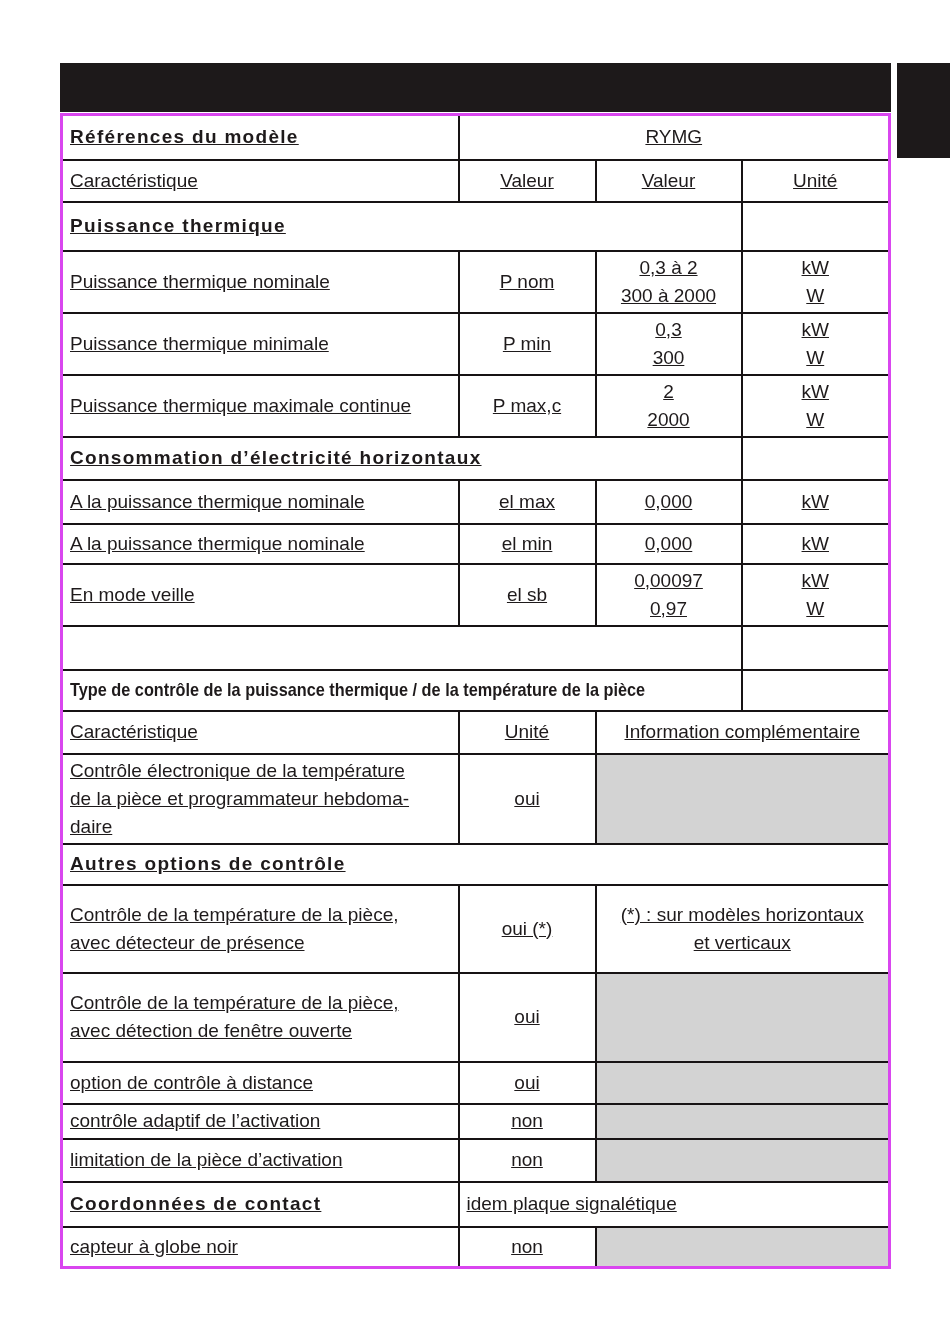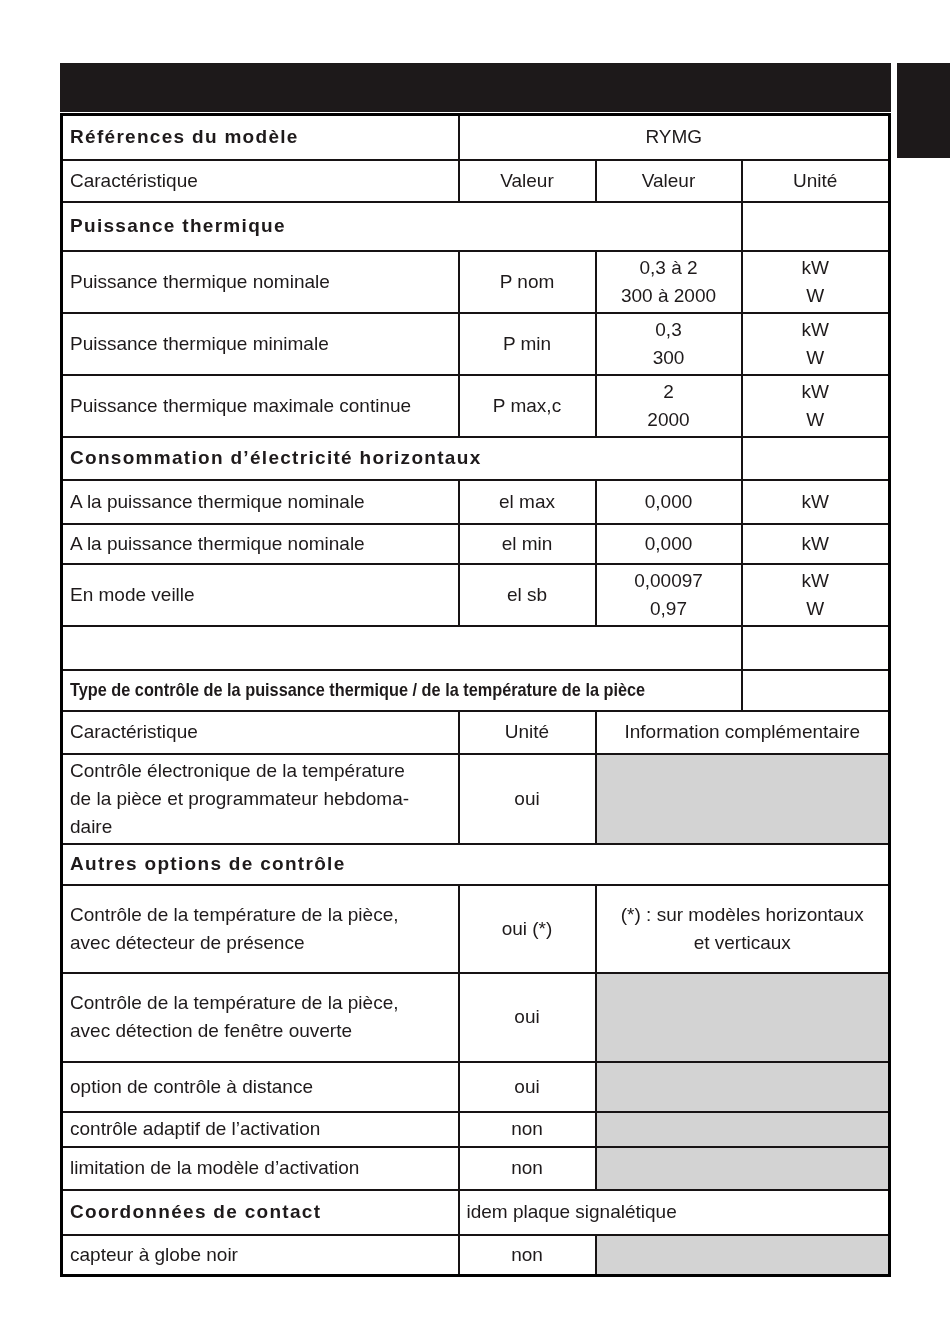--- a/index.html
+++ b/index.html
@@ -31,21 +31,22 @@
     height: 95px;
     background: #1d191a;
   }
   table.spec {
     position: absolute;
     left: 60px;
     top: 113px;
     width: 828px;
     border-collapse: collapse;
     table-layout: fixed;
-    border: 3px solid #000000;
+    border: 3px solid #d946ef;
+    text-decoration: underline;
   }
   .spec td {
     border: 2px solid #171314;
     font-size: 19px;
     line-height: 28px;
     vertical-align: middle;
     padding: 2px 7px;
     overflow: hidden;
   }
   .left   { text-align: left; }
@@ -177,32 +178,32 @@
     <td class="center">oui (*)</td>
     <td class="center pre" colspan="2">(*) : sur modèles horizontaux
 et verticaux</td>
   </tr>
   <tr style="height:89px">
     <td class="left pre">Contrôle de la température de la pièce,
 avec détection de fenêtre ouverte</td>
     <td class="center">oui</td>
     <td class="center gray" colspan="2"></td>
   </tr>
-  <tr style="height:50px">
+  <tr style="height:42px">
     <td class="left">option de contrôle à distance</td>
     <td class="center">oui</td>
     <td class="center gray" colspan="2"></td>
   </tr>
   <tr style="height:35px">
     <td class="left">contrôle adaptif de l’activation</td>
     <td class="center">non</td>
     <td class="center gray" colspan="2"></td>
   </tr>
   <tr style="height:43px">
-    <td class="left">limitation de la modèle d’activation</td>
+    <td class="left">limitation de la pièce d’activation</td>
     <td class="center">non</td>
     <td class="center gray" colspan="2"></td>
   </tr>
   <tr style="height:45px">
     <td class="left title">Coordonnées de contact</td>
     <td class="left" colspan="3">idem plaque signalétique</td>
   </tr>
 
   <tr style="height:41px">
     <td class="left">capteur à globe noir</td>

